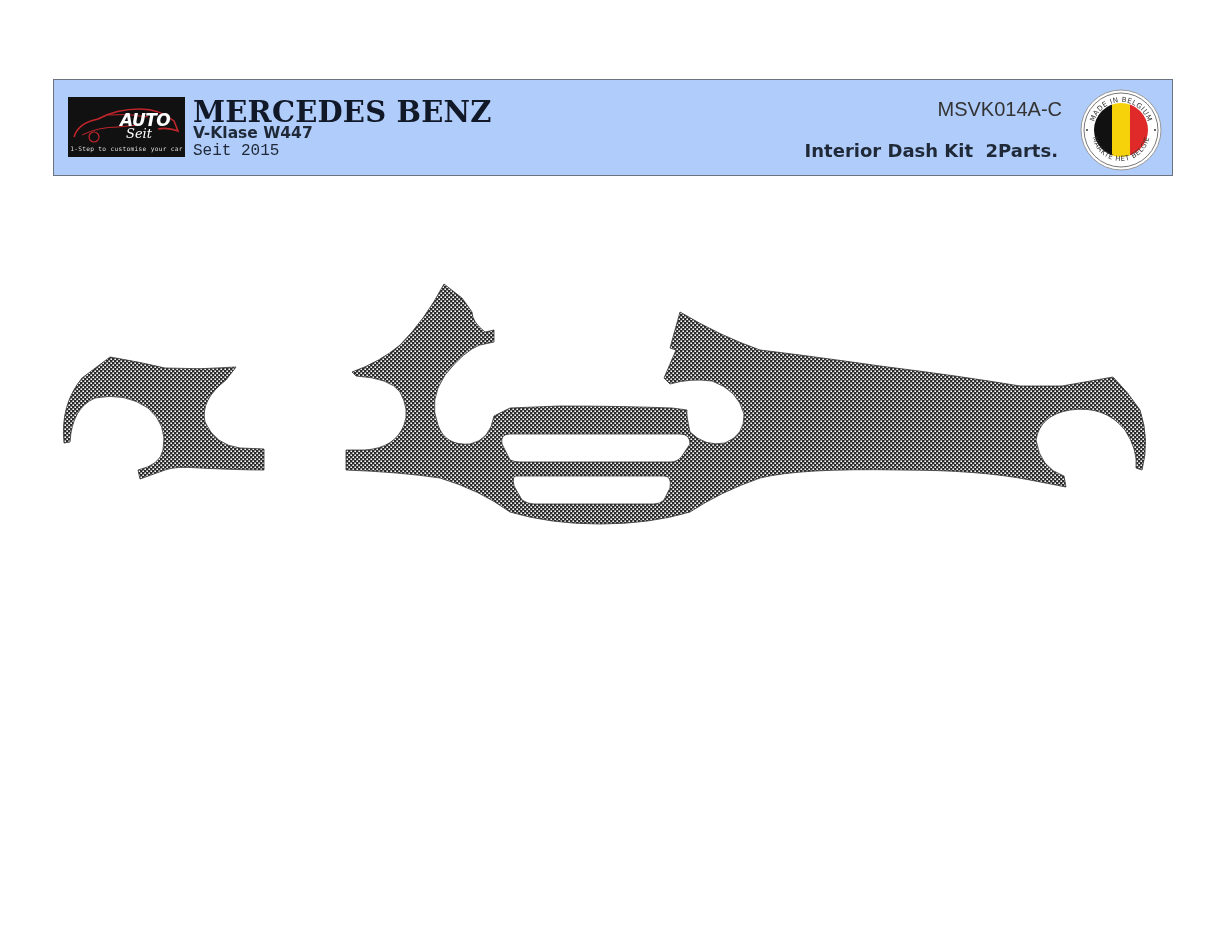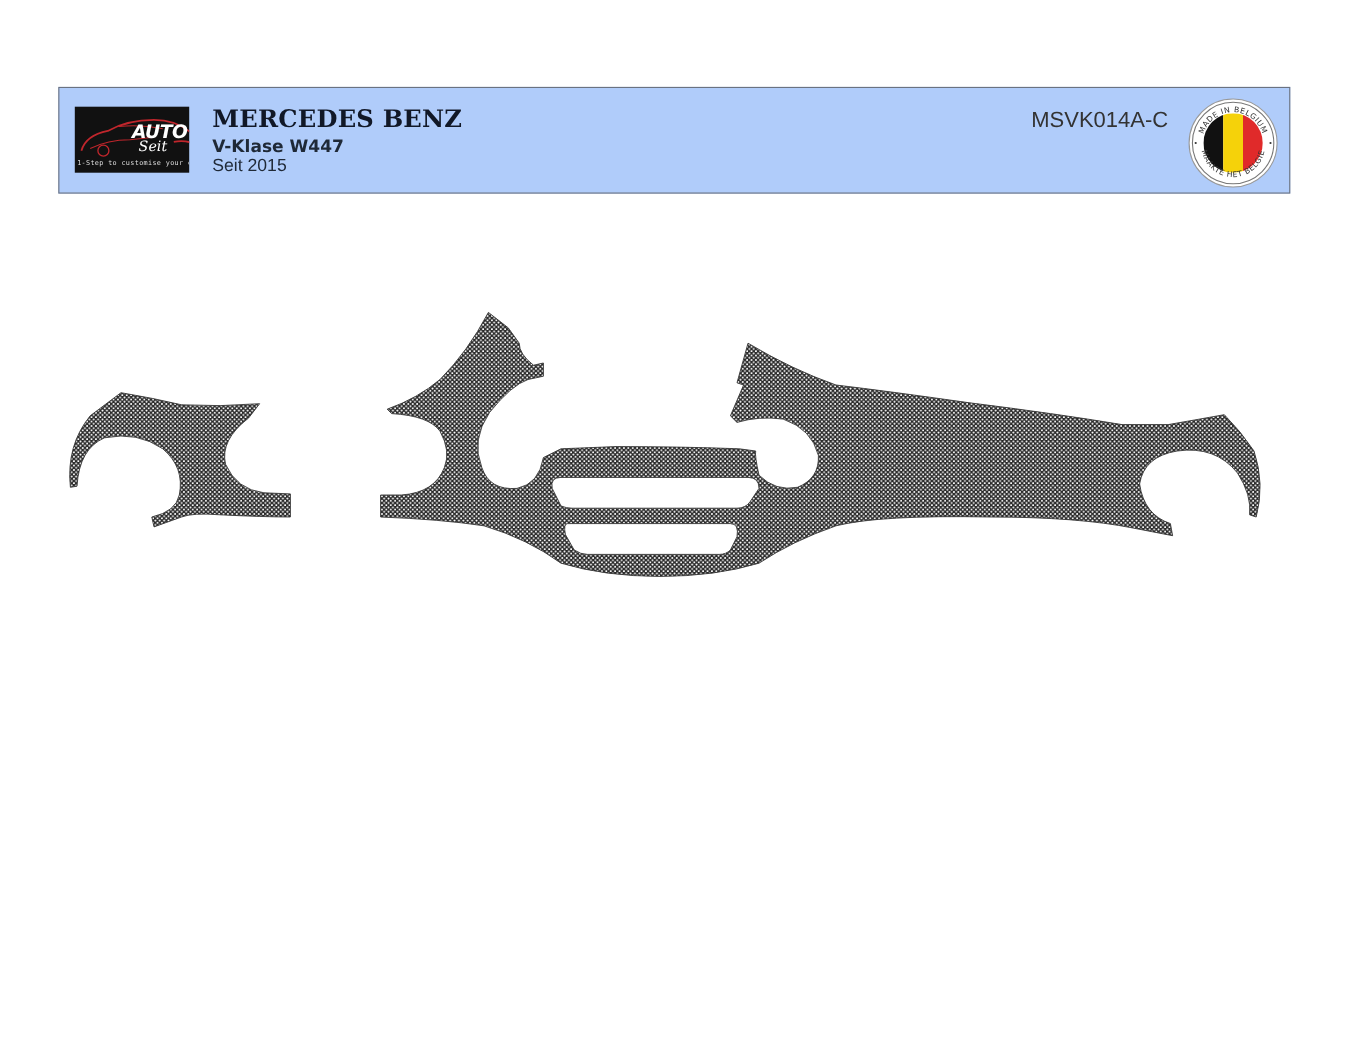--- a/index.html
+++ b/index.html
@@ -1,25 +1,25 @@
 <!DOCTYPE html>
 <html><head>
 <meta charset="utf-8">
 <style>
   html,body{margin:0;padding:0;background:#fff;}
   body{width:1228px;height:950px;position:relative;overflow:hidden;font-family:"Liberation Sans",sans-serif;}
   .header{position:absolute;left:53px;top:79px;width:1120px;height:97px;background:#b0ccfa;border:1px solid #6b7280;box-sizing:border-box;}
-  .logo{position:absolute;left:14px;top:17px;width:104px;height:60px;background:#111;overflow:hidden;}
+  .logo{position:absolute;left:14px;top:17px;width:117px;height:60px;background:#111;overflow:hidden;}
   .logo svg{position:absolute;left:0;top:0;}
   .logo .auto{position:absolute;left:52px;top:13px;color:#fff;font-family:"DejaVu Sans",sans-serif;font-weight:bold;font-style:italic;font-size:17px;letter-spacing:-0.5px;}
   .logo .decor{position:absolute;left:58px;top:29px;color:#fff;font-family:"DejaVu Serif",serif;font-style:italic;font-size:13px;}
   .logo .tag{position:absolute;left:2px;top:48px;width:113px;text-align:center;color:#ddd;font-size:6.2px;letter-spacing:0.3px;font-family:"DejaVu Sans Mono",monospace;}
-  .brand{position:absolute;left:139px;top:15px;font-family:"DejaVu Serif",serif;font-weight:bold;font-size:22px;color:#111827;letter-spacing:0.2px;}
+  .brand{position:absolute;left:139px;top:15px;font-family:"DejaVu Serif",serif;font-weight:bold;font-size:29px;color:#111827;letter-spacing:0.2px;}
   .model{position:absolute;left:139px;top:44px;font-family:"DejaVu Sans",sans-serif;font-weight:bold;font-size:15.5px;color:#1f2937;}
-  .since{position:absolute;left:139px;top:62px;font-family:Liberation Sans, sans-serif;font-size:16px;color:#1f2937;text-align:center;}
+  .since{position:absolute;left:139px;top:62px;font-family:Liberation Mono, monospace;font-size:16px;color:#1f2937;text-align:center;}
   .code{position:absolute;right:110px;top:18px;font-family:"Liberation Sans",sans-serif;font-size:20px;color:#333;}
   .kit{position:absolute;right:114px;top:60px;font-family:"DejaVu Sans",sans-serif;font-weight:bold;font-size:18px;color:#1f2937;white-space:pre;}
   .badge{position:absolute;left:1026px;top:9px;width:82px;height:82px;}
   .parts{position:absolute;left:0;top:0;}
 </style>
 </head>
 <body>
 
 <div class="header">
   <div class="logo">
@@ -30,20 +30,21 @@
       <circle cx="26" cy="40" r="5" fill="none" stroke="#c0262c" stroke-width="1.2"></circle>
     </svg>
     <span class="auto">AUTO</span>
     <span class="decor">Seit</span>
     <span class="tag">1-Step to customise your car</span>
   </div>
   <div class="brand">MERCEDES BENZ</div>
   <div class="model">V-Klase W447</div>
   <div class="since">Seit 2015</div>
   <div class="code">MSVK014A-C</div>
+  <div class="kit">Interior Dash Kit  2Parts.</div>
 
   <svg class="badge" viewBox="0 0 82 82">
     <defs>
       <clipPath id="fc">
           <circle cx="41" cy="41" r="27"></circle>
         </clipPath>
       <path id="topArc" d="M13 41 A28 28 0 0 1 69 41"></path>
       <path id="botArc" d="M12 43 A29 29 0 0 0 70 43"></path>
     </defs>
     <circle cx="41" cy="41" r="40" fill="#fff" stroke="#999" stroke-width="1"></circle>

